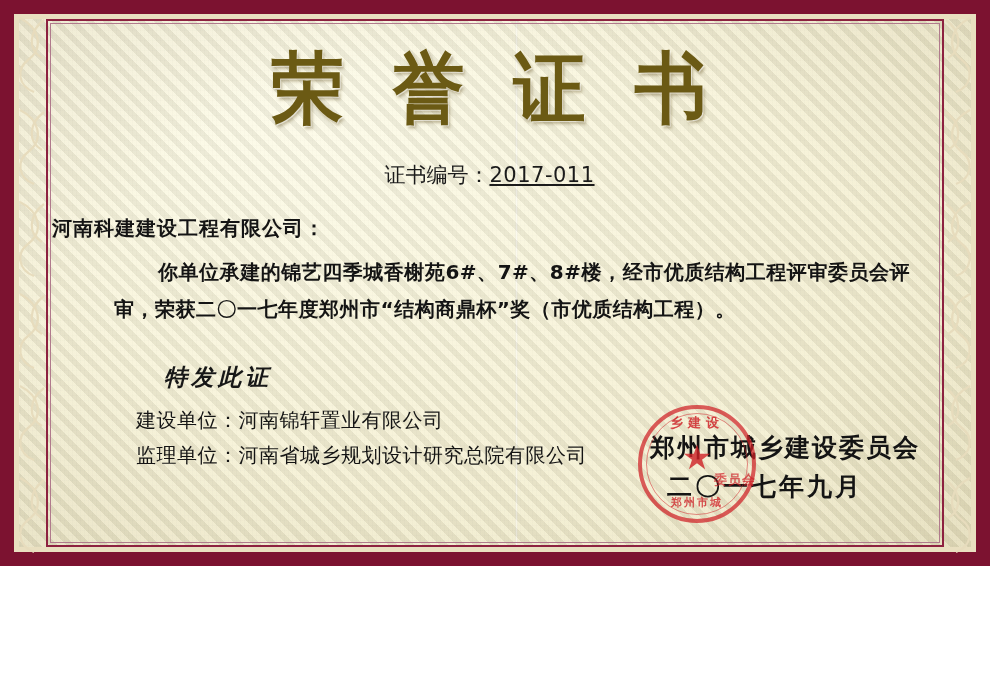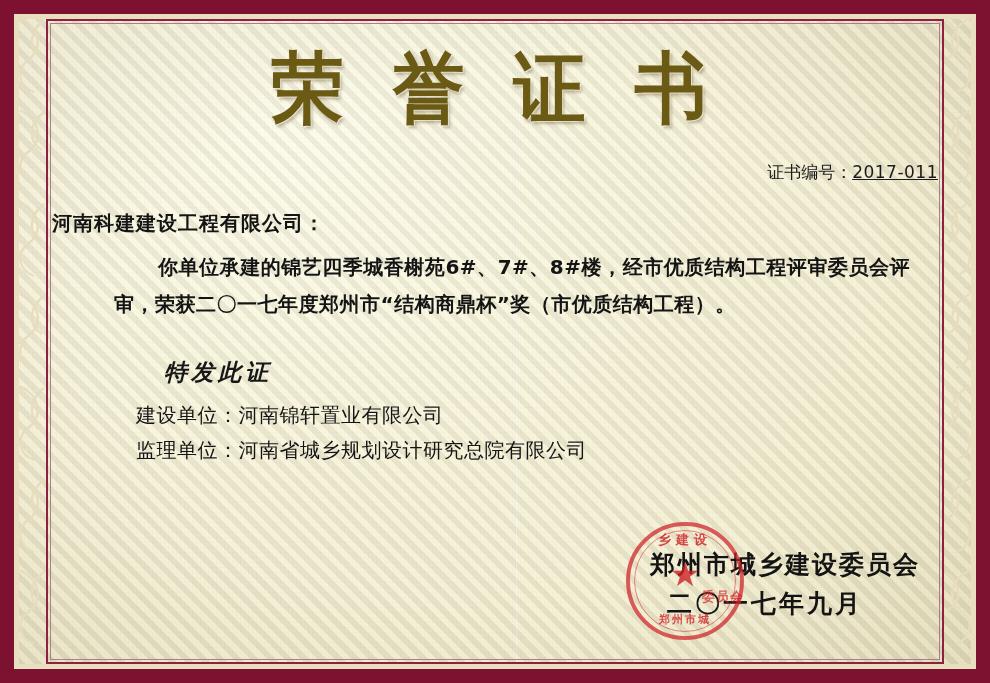--- a/index.html
+++ b/index.html
@@ -11,21 +11,21 @@
     width: 990px;
     height: 683px;
     overflow: hidden;
     font-family: "DejaVu Sans", "Liberation Sans", sans-serif;
   }
 
   
   #certificate {
     position: relative;
     width: 990px;
-    height: 683px;
+    height: 566px;
     background:
       radial-gradient(ellipse at 30% 20%, #fdfbe8 0%, #f7f3d8 45%, #efe9c6 100%);
     box-sizing: border-box;
     overflow: hidden;
   }
 
   
   .paper-fold {
     position: absolute;
     top: 0;
@@ -115,24 +115,24 @@
     text-shadow:
       1px 1px 0 rgba(255,255,255,0.55),
       2px 3px 3px rgba(80,60,10,0.35);
     transform: scaleY(1.08);
     transform-origin: center top;
     white-space: nowrap;
   }
 
   .cert-no {
     margin-top: 28px;
-    text-align: right;
-    padding-right: 0;
-    font-family: "DejaVu Sans", "Liberation Sans", sans-serif;
-    font-size: 17px;
+    text-align: center;
+    padding-right: 11px;
+    font-family: "DejaVu Sans", "Liberation Sans", sans-serif;
+    font-size: 21px;
     color: #1b1b1b;
     white-space: nowrap;
   }
   .cert-no .num {
     text-decoration: underline;
     letter-spacing: 0.5px;
   }
 
   .addressee {
     margin-top: 26px;
@@ -205,21 +205,21 @@
     font-weight: 700;
     font-size: 25px;
     color: #141414;
     letter-spacing: 3px;
     white-space: nowrap;
   }
 
   
   .seal {
     position: absolute;
-    right: 194px;
+    right: 182px;
     bottom: 18px;
     width: 118px;
     height: 118px;
     pointer-events: none;
   }
   .seal-ring {
     position: absolute;
     inset: 0;
     border: 4px solid rgba(206, 32, 38, 0.72);
     border-radius: 50%;

